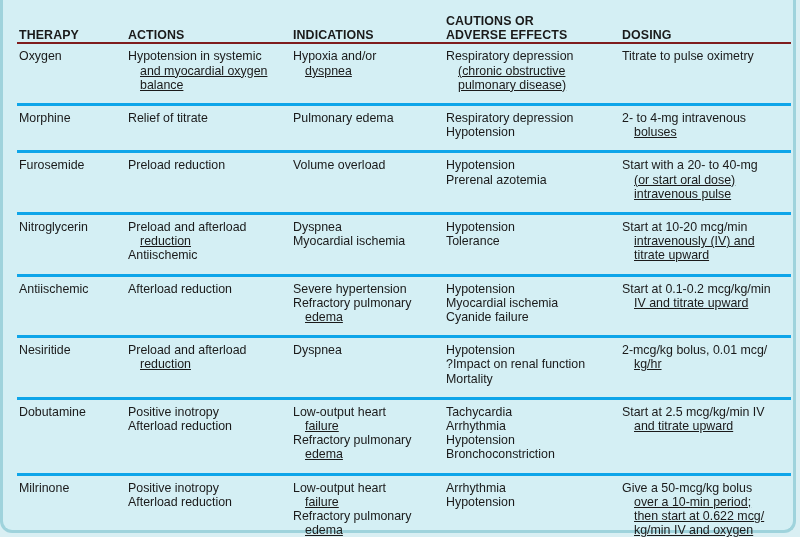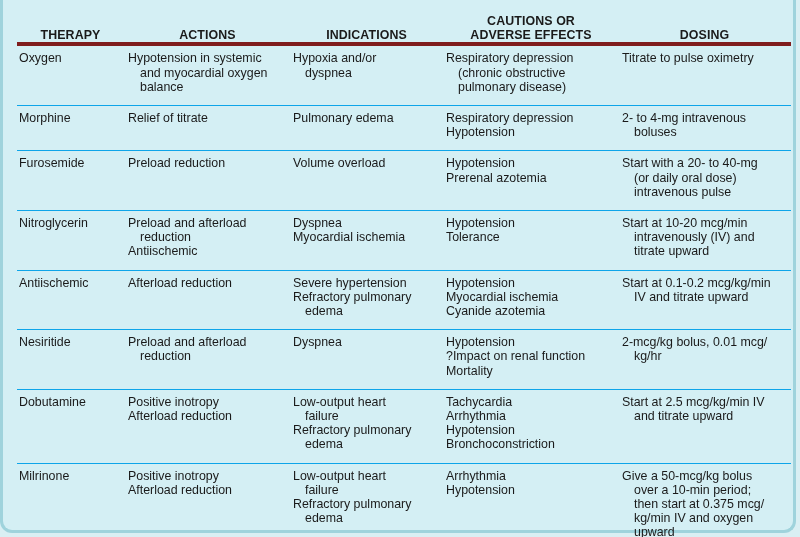--- a/index.html
+++ b/index.html
@@ -20,39 +20,39 @@
     box-sizing:border-box;
   }
   table {
     position:absolute; left:14px; top:14px;
     width:774px;
     border-collapse:collapse;
     font-size:12.4px;
     line-height:14.2px;
   }
   th {
-    text-align:center; vertical-align:bottom;
+    text-align:left; vertical-align:bottom;
     font-weight:bold; font-size:12.4px;
     padding:0 4px 0 2px;
-    border-bottom:4px solid #7f1d1d;
+    border-bottom:2px solid #7f1d1d;
     letter-spacing:0.1px;
   }
   td {
     vertical-align:top;
     padding:5px 4px 11px 2px;
-    border-bottom:1px solid #0ea5e9;
+    border-bottom:3px solid #0ea5e9;
   }
   tr:last-child td { border-bottom:2px solid #1a1a1a; padding-bottom:13px; }
   .c1 { width:103px; }
   .c2 { width:159px;margin-left:48px; }
   .c3 { width:147px; }
   .c4 { width:170px; }
   .c5 { width:auto;margin-left:47px; }
   .line { display:block; }
-  .indent { padding-left:12px; }
+  .indent { padding-left:12px;text-decoration:underline; }
 </style>
 </head>
 <body>
 
 <div class="frame">
   <table>
     <thead>
       <tr>
         <th class="c1">
             <span class="line">THERAPY</span>
@@ -123,21 +123,21 @@
           </td>
           <td class="c3">
             <span class="line">Volume overload</span>
           </td>
           <td class="c4">
             <span class="line">Hypotension</span>
             <span class="line">Prerenal azotemia</span>
           </td>
           <td class="c5">
             <span class="line">Start with a 20- to 40-mg</span>
-            <span class="line indent">(or daily oral dose)</span>
+            <span class="line indent">(or start oral dose)</span>
             <span class="line indent">intravenous pulse</span>
           </td>
         </tr>
         <tr>
           <td class="c1">
             <span class="line">Nitroglycerin</span>
           </td>
           <td class="c2">
             <span class="line">Preload and afterload</span>
             <span class="line indent">reduction</span>
@@ -165,21 +165,21 @@
             <span class="line">Afterload reduction</span>
           </td>
           <td class="c3">
             <span class="line">Severe hypertension</span>
             <span class="line">Refractory pulmonary</span>
             <span class="line indent">edema</span>
           </td>
           <td class="c4">
             <span class="line">Hypotension</span>
             <span class="line">Myocardial ischemia</span>
-            <span class="line">Cyanide azotemia</span>
+            <span class="line">Cyanide failure</span>
           </td>
           <td class="c5">
             <span class="line">Start at 0.1-0.2 mcg/kg/min</span>
             <span class="line indent">IV and titrate upward</span>
           </td>
         </tr>
         <tr>
           <td class="c1">
             <span class="line">Nesiritide</span>
           </td>
@@ -239,20 +239,20 @@
             <span class="line">Refractory pulmonary</span>
             <span class="line indent">edema</span>
           </td>
           <td class="c4">
             <span class="line">Arrhythmia</span>
             <span class="line">Hypotension</span>
           </td>
           <td class="c5">
             <span class="line">Give a 50-mcg/kg bolus</span>
             <span class="line indent">over a 10-min period;</span>
-            <span class="line indent">then start at 0.375 mcg/</span>
+            <span class="line indent">then start at 0.622 mcg/</span>
             <span class="line indent">kg/min IV and oxygen</span>
             <span class="line indent">upward</span>
           </td>
         </tr>
       </tbody>
   </table>
 </div>
 
 </body></html>

